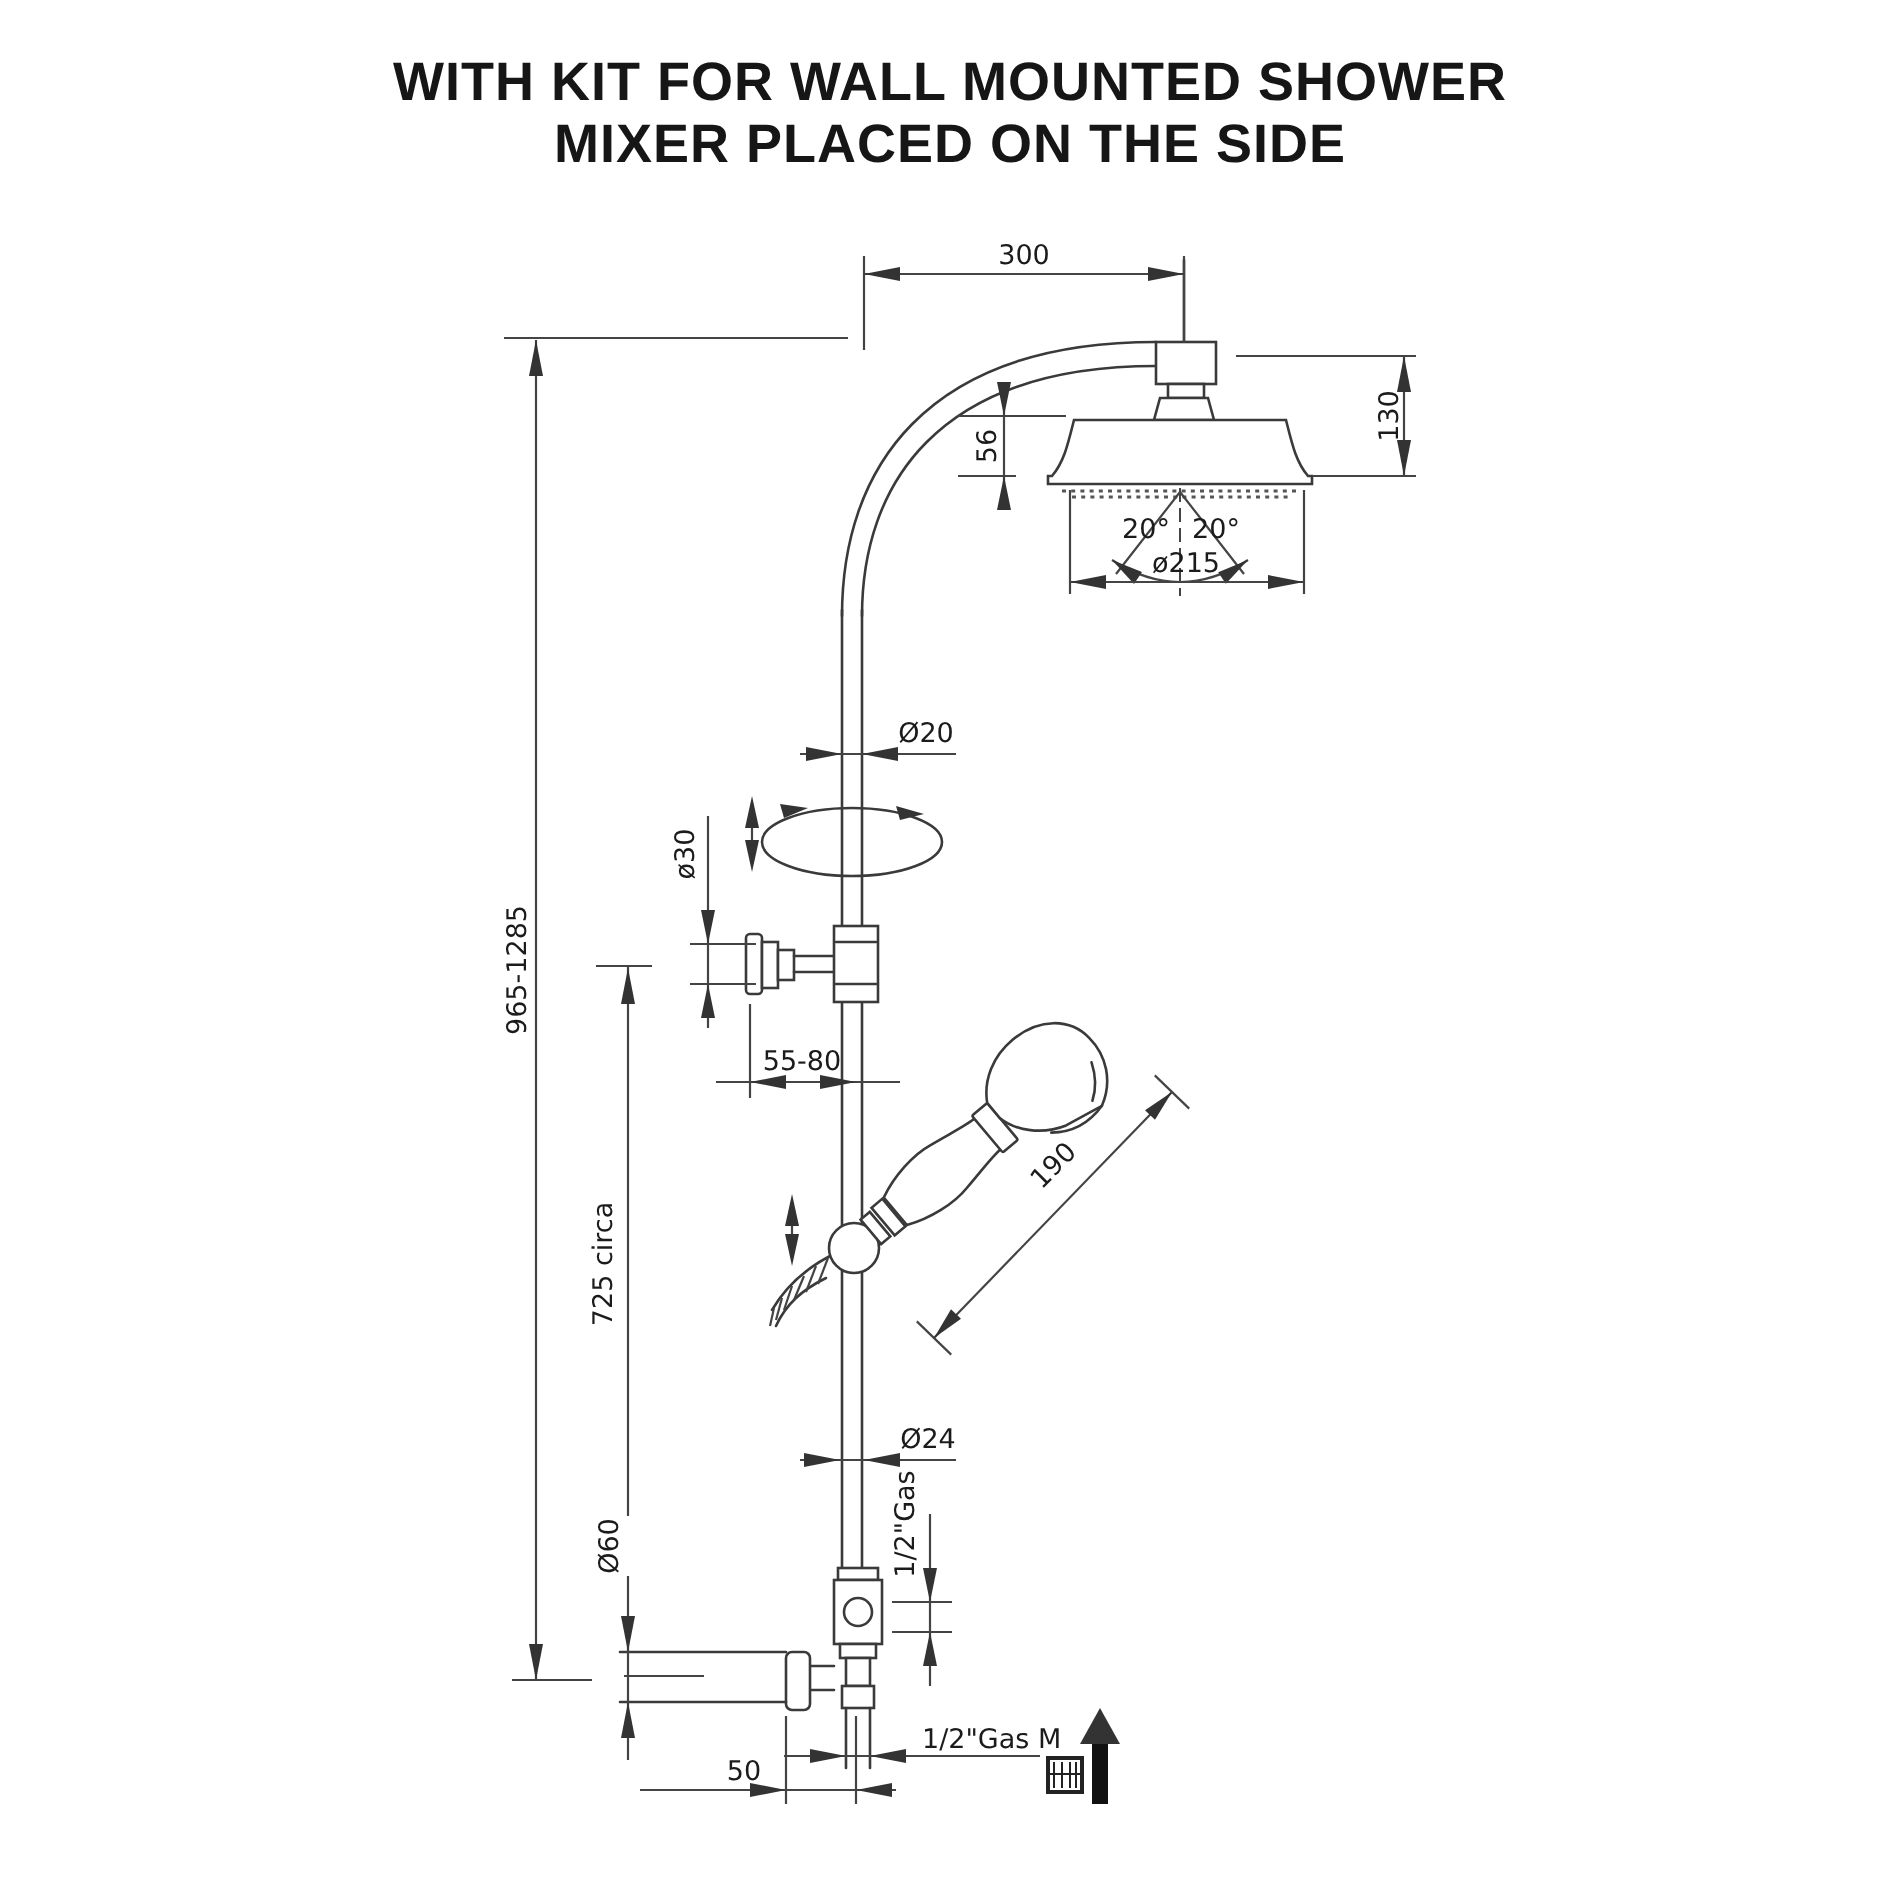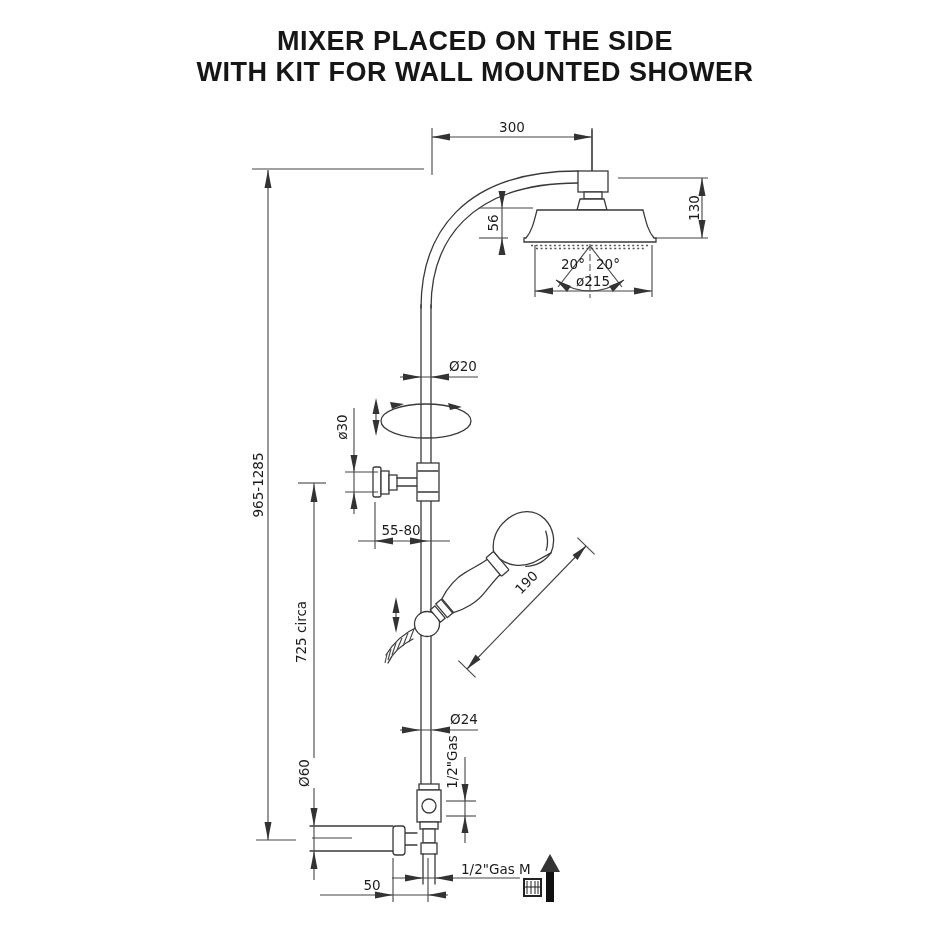--- a/index.html
+++ b/index.html
@@ -15,22 +15,22 @@
   .a{fill:#333;stroke:none;}
   .ctr{stroke:#444;stroke-width:1;stroke-dasharray:7,3;fill:none;}
   .noz{stroke:#555;stroke-width:1.6;stroke-dasharray:2,2.6;fill:none;}
 </style>
 </head>
 <body>
 
 <div id="stage">
 
   <div id="title">
+    <div>WITH KIT FOR WALL MOUNTED SHOWER</div>
     <div>MIXER PLACED ON THE SIDE</div>
-    <div>WITH KIT FOR WALL MOUNTED SHOWER</div>
   </div>
 
   <svg width="950" height="950" viewBox="0 0 950 950">
 
     <g>
       <line class="s" x1="421" y1="305" x2="421" y2="786"></line>
       <line class="s" x1="431" y1="305" x2="431" y2="786"></line>
       <path class="s" d="M421,308 C421,235 462,171 578,171"></path>
       <path class="s" d="M431,308 C431,243 468,183 578,183"></path>
     </g>

